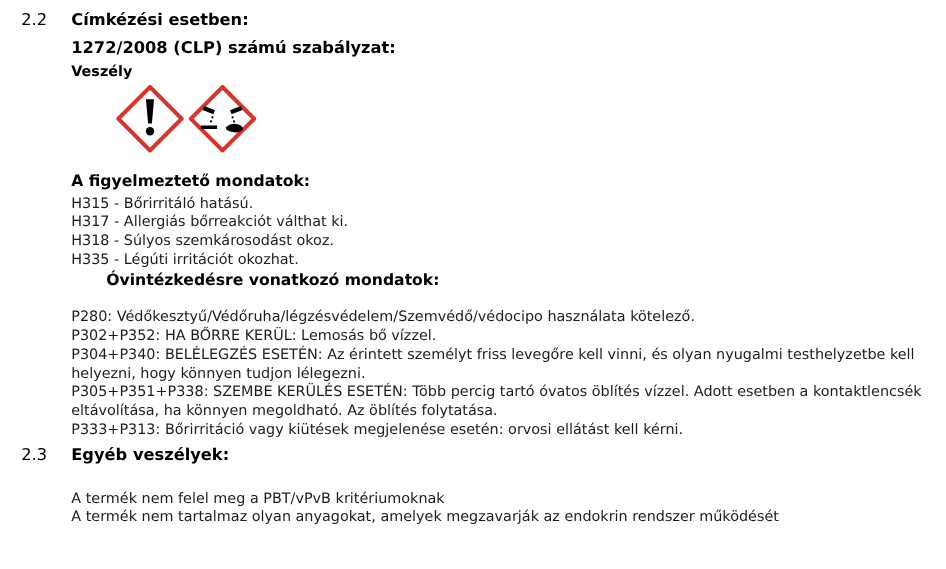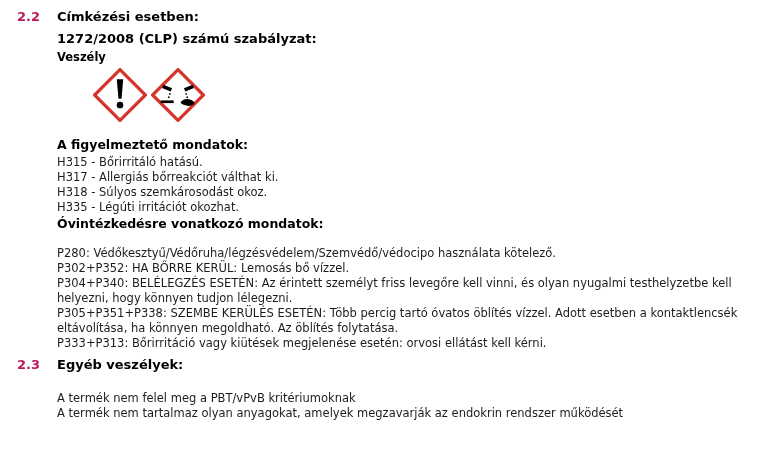--- a/index.html
+++ b/index.html
@@ -4,21 +4,21 @@
 <style>
   html,body{margin:0;padding:0;background:#ffffff;}
   body{
     width:757px;height:455px;overflow:hidden;
     font-family:"DejaVu Sans","Liberation Sans",sans-serif;
     color:#1c1c1e;
     -webkit-font-smoothing:antialiased;
   }
   .doc{padding:8px 8px 0 17px;}
   .sec-head{display:flex;align-items:baseline;}
-  .sec-num{width:40px;flex:0 0 40px;font-weight:bold;font-size:13px;line-height:17px;color:#be185d;}
+  .sec-num{width:40px;flex:0 0 40px;font-weight:normal;font-size:13px;line-height:17px;color:#000000;}
   .sec-title{font-weight:bold;font-size:13px;line-height:17px;color:#000;}
   .indent{margin-left:40px;}
   .reg-heading{margin-top:5px;font-weight:bold;font-size:13px;line-height:17px;color:#000;}
   .signal-word{margin-top:3px;font-weight:bold;font-size:11.5px;line-height:15px;color:#000;}
   .picto-row{margin-top:3px;margin-left:36px;display:flex;gap:4px;height:54px;}
   .picto{width:54px;height:54px;display:block;}
   .sub-heading{margin-top:14px;font-weight:bold;font-size:12.5px;line-height:17px;color:#000;}
   .h-list{margin-top:2px;}
   .body-line{font-size:11.5px;line-height:15px;color:#1c1c1e;}
   .p-list{margin-top:14px;max-width:692px;}
@@ -64,21 +64,21 @@
 
     <div class="sub-heading">A figyelmeztető mondatok:</div>
 
     <div class="h-list">
       <div class="body-line">H315 - Bőrirritáló hatású.</div>
       <div class="body-line">H317 - Allergiás bőrreakciót válthat ki.</div>
       <div class="body-line">H318 - Súlyos szemkárosodást okoz.</div>
       <div class="body-line">H335 - Légúti irritációt okozhat.</div>
     </div>
 
-    <div class="sub-heading" style="margin-top:0;">Óvintézkedésre vonatkozó mondatok:</div>
+    <div class="sub-heading" style="margin-top:0;margin-left:28px;">Óvintézkedésre vonatkozó mondatok:</div>
 
     <div class="p-list">
       <div class="body-line">P280: Védőkesztyű/Védőruha/légzésvédelem/Szemvédő/védocipo használata kötelező.</div>
       <div class="body-line">P302+P352: HA BŐRRE KERÜL: Lemosás bő vízzel.</div>
       <div class="body-line">P304+P340: BELÉLEGZÉS ESETÉN: Az érintett személyt friss levegőre kell vinni, és olyan nyugalmi testhelyzetbe kell helyezni, hogy könnyen tudjon lélegezni.</div>
       <div class="body-line">P305+P351+P338: SZEMBE KERÜLÉS ESETÉN: Több percig tartó óvatos öblítés vízzel. Adott esetben a kontaktlencsék eltávolítása, ha könnyen megoldható. Az öblítés folytatása.</div>
       <div class="body-line">P333+P313: Bőrirritáció vagy kiütések megjelenése esetén: orvosi ellátást kell kérni.</div>
     </div>
   </div>
 

